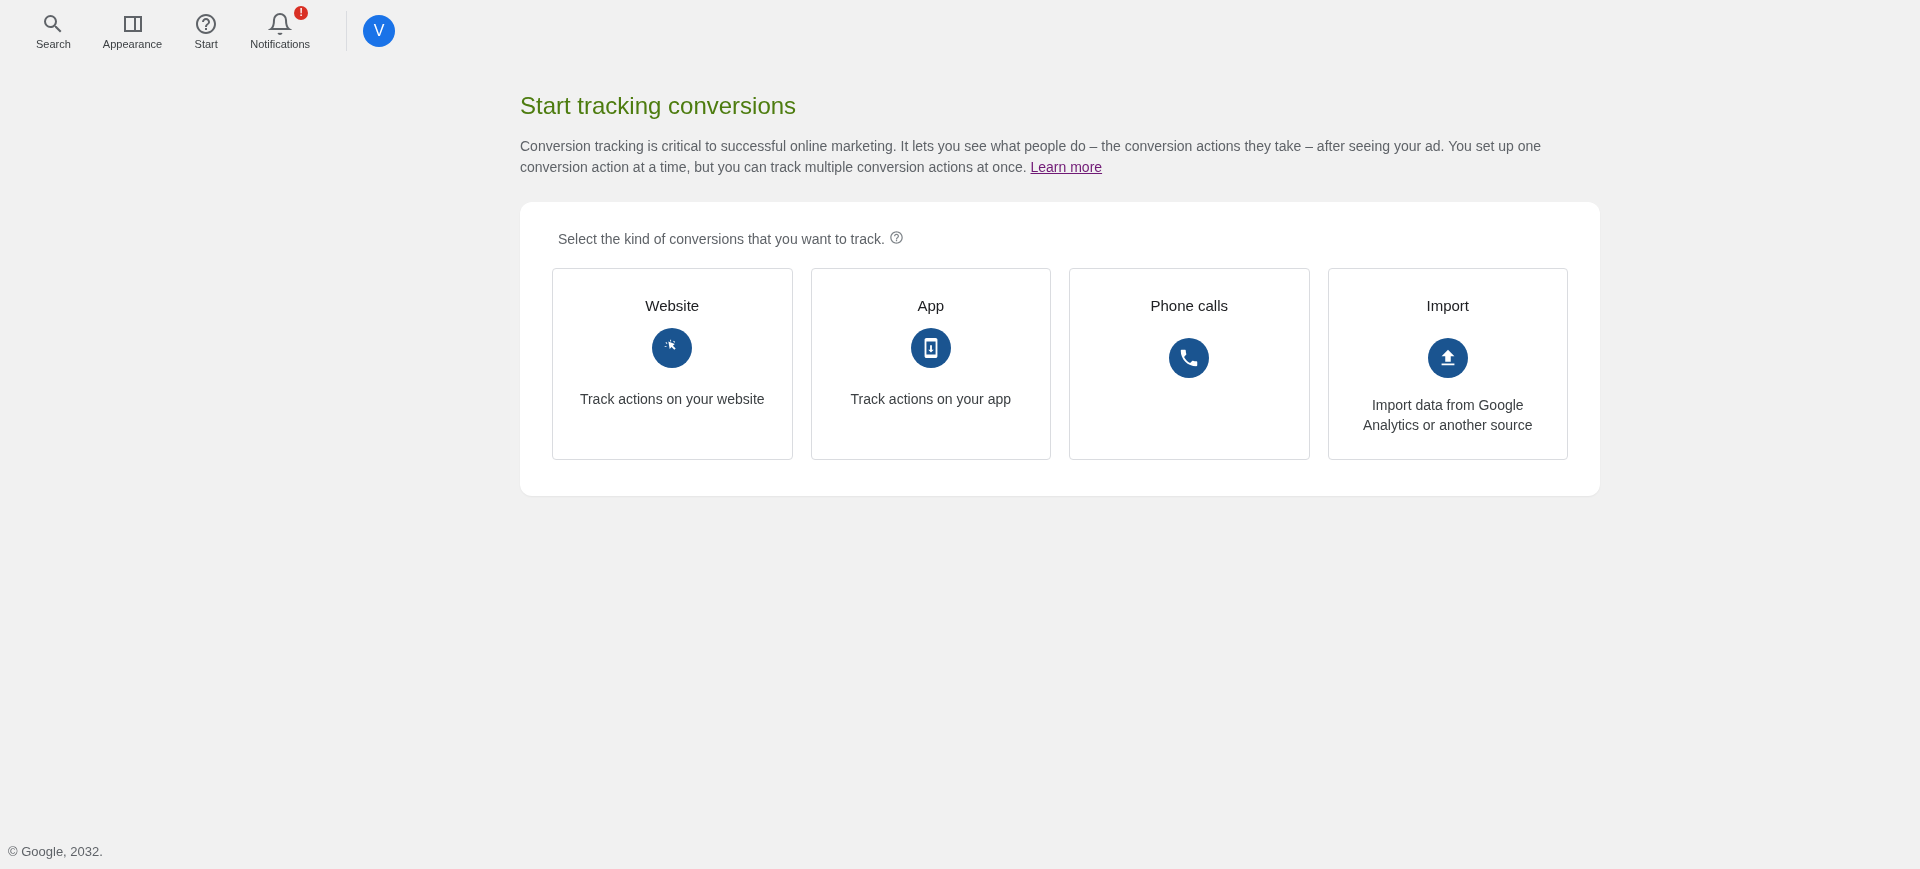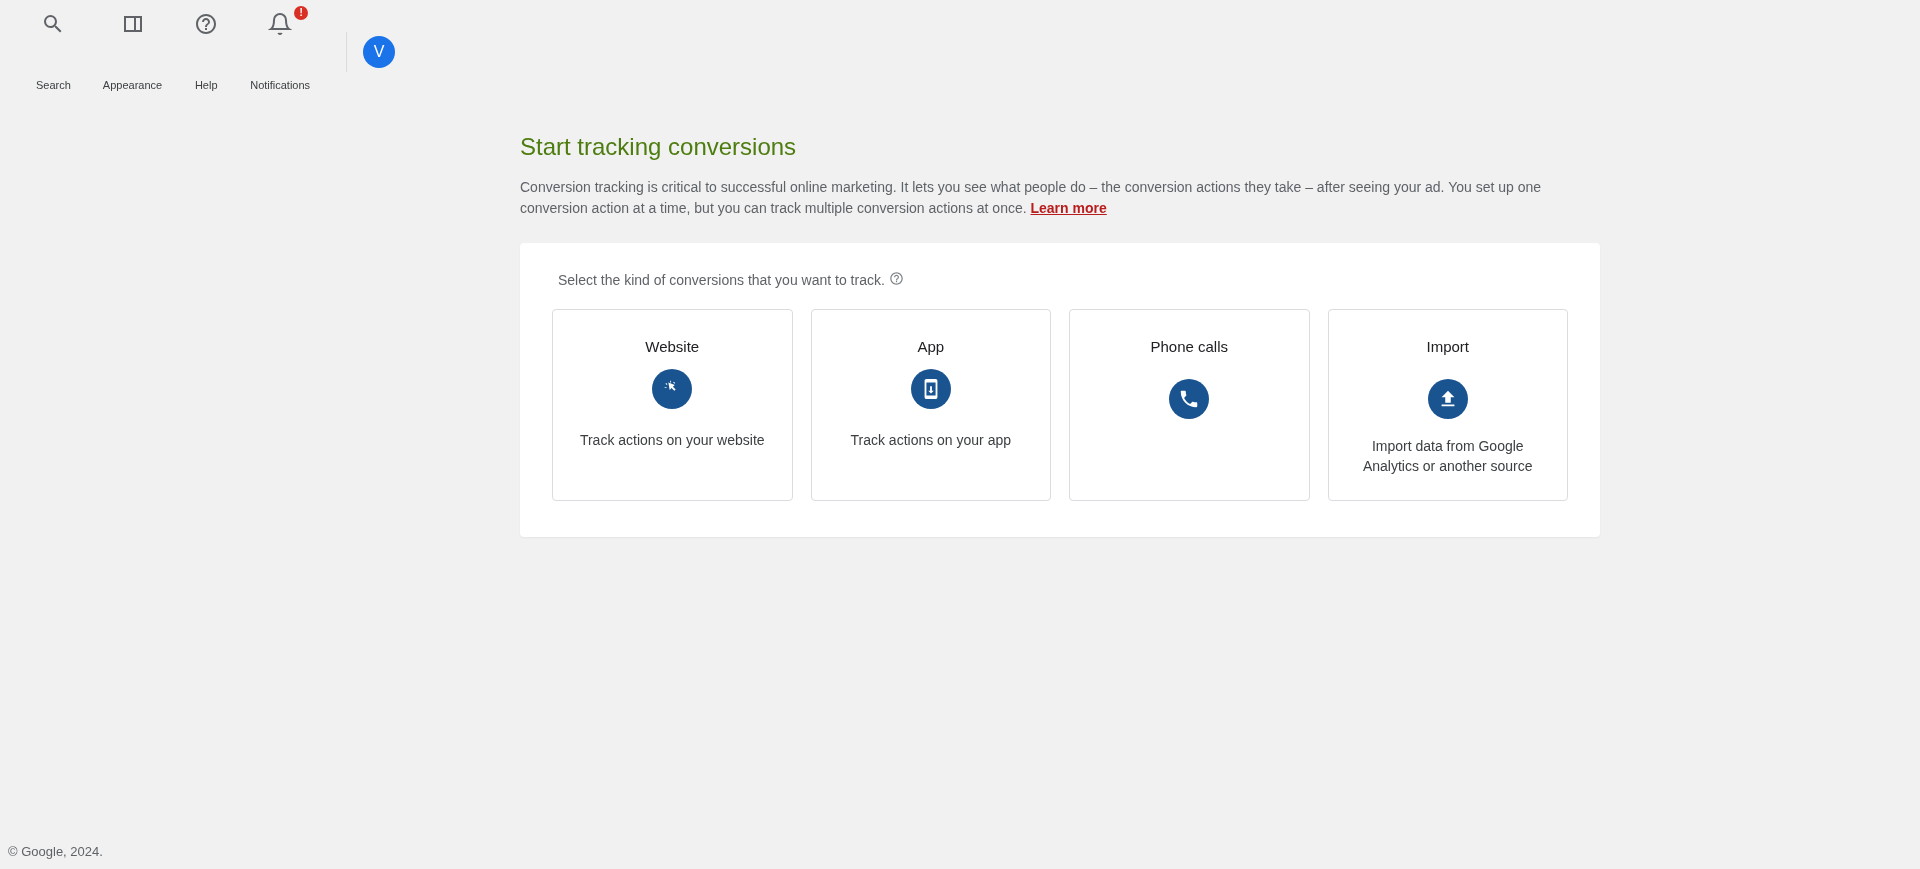--- a/index.html
+++ b/index.html
@@ -76,21 +76,20 @@
       gap: 2px;
       position: relative;
     }
     .action-item svg {
       width: 24px;
       height: 24px;
     }
     .action-item .label {
       font-size: 11px;
       color: #3c4043;
-      margin-top: 41px;
     }
     .notif-badge {
       position: absolute;
       top: -2px;
       right: 14px;
       background: #d93025;
       border-radius: 50%;
       width: 14px;
       height: 14px;
       display: flex;
@@ -134,28 +133,27 @@
       margin-bottom: 16px;
     }
     .main-desc {
       font-size: 14px;
       color: #5f6368;
       line-height: 1.5;
       margin-bottom: 24px;
       max-width: 1100px;
     }
     .learn-more {
-      color: #b91c1c;
+      color: #701a75;
       text-decoration: underline;
       cursor: pointer;
-      font-weight: bold;
     }
     .card-panel {
       background: white;
-      border-radius: 4px;
+      border-radius: 12px;
       padding: 28px 32px 36px 32px;
       box-shadow: 0 1px 2px rgba(0,0,0,0.05);
     }
     .panel-instr {
       font-size: 14px;
       color: #5f6368;
       margin-bottom: 20px;
       display: flex;
       align-items: center;
       gap: 4px;
@@ -236,21 +234,21 @@
       <div class="action-item">
         <svg viewBox="0 0 24 24" fill="#5f6368">
             <path d="M3 4h18v16H3V4zm2 2v12h8V6H5zm10 0v12h4V6h-4z"></path>
           </svg>
         <span class="label">Appearance</span>
       </div>
       <div class="action-item">
         <svg viewBox="0 0 24 24" fill="#5f6368">
             <path d="M11 18h2v-2h-2v2zm1-16C6.48 2 2 6.48 2 12s4.48 10 10 10 10-4.48 10-10S17.52 2 12 2zm0 18c-4.41 0-8-3.59-8-8s3.59-8 8-8 8 3.59 8 8-3.59 8-8 8zm0-14c-2.21 0-4 1.79-4 4h2c0-1.1.9-2 2-2s2 .9 2 2c0 2-3 1.75-3 5h2c0-2.25 3-2.5 3-5 0-2.21-1.79-4-4-4z"></path>
           </svg>
-        <span class="label">Help</span>
+        <span class="label">Start</span>
       </div>
       <div class="action-item">
         <div class="notif-badge">
             <span class="notif-badge-inner">!</span>
           </div>
         <svg viewBox="0 0 24 24" fill="none" stroke="#5f6368" stroke-width="2">
             <path d="M18 8a6 6 0 10-12 0c0 7-3 9-3 9h18s-3-2-3-9M13.73 21a2 2 0 01-3.46 0"></path>
           </svg>
         <span class="label">Notifications</span>
       </div>
@@ -312,13 +310,13 @@
               <path fill="white" d="M9 16h6v-6h4l-7-7-7 7h4v6zm-4 2h14v2H5v-2z"></path>
             </svg>
         </div>
         <div class="option-desc">Import data from Google Analytics or another source</div>
       </div>
 
     </div>
   </div>
 </div>
 
-<div class="footer">© Google, 2024.</div>
+<div class="footer">© Google, 2032.</div>
 
 </body></html>

